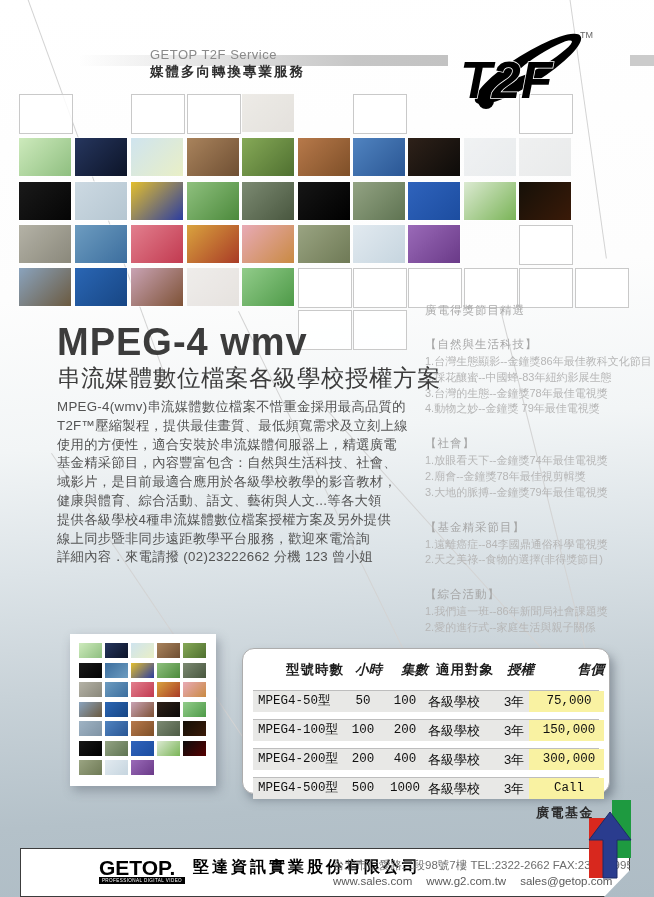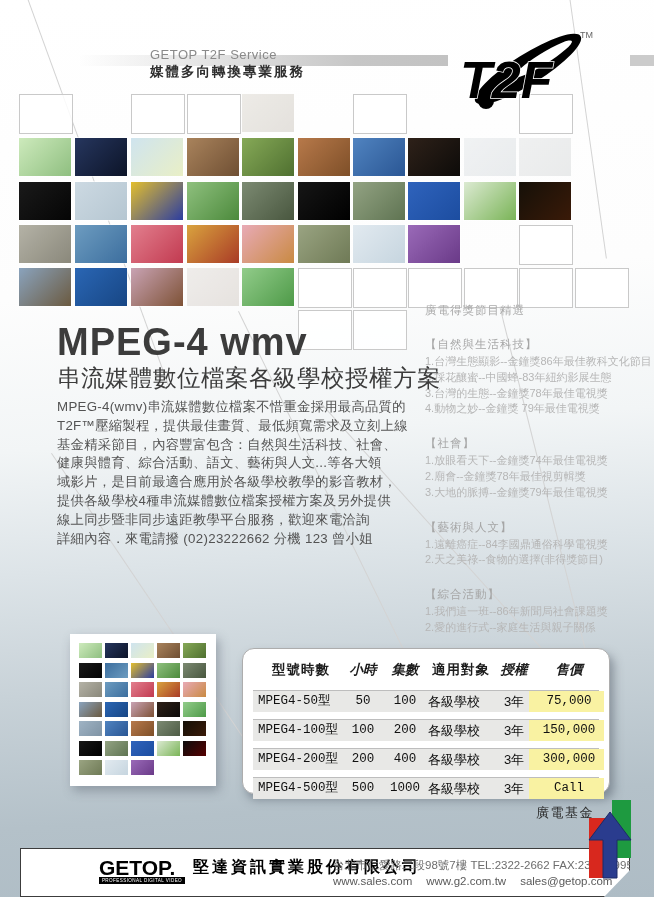--- a/index.html
+++ b/index.html
@@ -33,31 +33,31 @@
   .aw-item{font-size:11px;color:#b6b6b6;line-height:15.8px;white-space:nowrap;overflow:hidden;}
   
   .mini-card{position:absolute;left:70px;top:634px;width:146px;height:152px;background:#fff;
     box-shadow:3px 5px 10px rgba(90,100,112,.45);z-index:4;}
   .mini-tile{position:absolute;width:23px;height:15px;}
   
   .table-card{position:absolute;left:242px;top:648px;width:366px;height:144px;background:#fff;
     border:1px solid #adadad;border-radius:12px;box-shadow:4px 6px 10px rgba(80,90,102,.5);z-index:4;}
   .tbl-head{position:absolute;left:15px;top:12px;display:grid;grid-template-columns:86px 38px 46px 66px 40px 70px;
     font-size:13.5px;font-weight:bold;color:#1d1d1d;letter-spacing:1px;}
-  .tbl-head div{text-align:center;}
+  .tbl-head div{text-align:right;}
   .tbl-head .num{letter-spacing:0;font-style:italic;}
   .tbl-rows{position:absolute;left:10px;top:34px;width:346px;}
   .tbl-row{position:relative;display:grid;grid-template-columns:86px 38px 46px 66px 40px 70px;
     background:#e8e8e6;border-top:1px solid #bdbdbd;height:21px;line-height:21px;margin-top:7px;padding-left:5px;
     font-size:13px;color:#111;}
   .tbl-row .mono{font-family:"Liberation Mono","DejaVu Sans Mono",monospace;font-size:12.5px;}
   .tbl-row .num{text-align:center;}
   .tbl-row .price{background:#f9f2a2;text-align:center;margin-left:-5px;padding-left:5px;}
   
-  .fund-label{position:absolute;left:536px;top:804px;font-size:13px;font-weight:normal;color:#2a2a2a;
+  .fund-label{position:absolute;left:536px;top:804px;font-size:13px;font-weight:bold;color:#2a2a2a;
     letter-spacing:1.5px;z-index:6;}
   .rgb-logo{position:absolute;left:586px;top:798px;z-index:7;}
   
   .footer-bar{position:absolute;left:20px;top:832px;width:608px;height:47px;background:#fff;
     border:1px solid #3c3c3c;z-index:5;
     clip-path:polygon(0 0,100% 0,100% 45%,calc(100% - 26px) 100%,0 100%);margin-top:16px;}
   .getop-logo{position:absolute;left:78px;top:9px;width:88px;}
   .getop-word{font-size:21px;font-weight:900;color:#000;letter-spacing:0;line-height:19px;font-family:"Liberation Sans",sans-serif;}
   .getop-strip{width:86px;height:7px;background:#000;color:#fff;font-size:4.6px;letter-spacing:.4px;
     text-align:center;line-height:7px;overflow:hidden;}
@@ -146,41 +146,42 @@
     </div>
 
   <div class="title-block">
     <div class="title-en">MPEG-4 wmv</div>
     <div class="title-zh">串流媒體數位檔案各級學校授權方案</div>
   </div>
 
   <div id="body-text">
       <div class="body-line">MPEG-4(wmv)串流媒體數位檔案不惜重金採用最高品質的</div>
       <div class="body-line">T2F™壓縮製程，提供最佳畫質、最低頻寬需求及立刻上線</div>
+      <div class="body-line">使用的方便性，適合安裝於串流媒體伺服器上，精選廣電</div>
       <div class="body-line">基金精采節目，內容豐富包含：自然與生活科技、社會、</div>
+      <div class="body-line">域影片，是目前最適合應用於各級學校教學的影音教材，</div>
       <div class="body-line">健康與體育、綜合活動、語文、藝術與人文...等各大領</div>
-      <div class="body-line">域影片，是目前最適合應用於各級學校教學的影音教材，</div>
       <div class="body-line">提供各級學校4種串流媒體數位檔案授權方案及另外提供</div>
       <div class="body-line">線上同步暨非同步遠距教學平台服務，歡迎來電洽詢</div>
       <div class="body-line">詳細內容．來電請撥 (02)23222662 分機 123 曾小姐</div>
     </div>
 
   <div id="awards">
     <div class="aw-heading">廣電得獎節目精選</div>
     <div id="awards-sections">
         <div class="aw-sec-title">【自然與生活科技】</div>
         <div class="aw-item">1.台灣生態顯影--金鐘獎86年最佳教科文化節目</div>
         <div class="aw-item">6.採花釀蜜--中國蜂-83年紐約影展生態</div>
         <div class="aw-item">3.台灣的生態--金鐘獎78年最佳電視獎</div>
         <div class="aw-item">4.動物之妙--金鐘獎 79年最佳電視獎</div>
         <div class="aw-sec-title">【社會】</div>
         <div class="aw-item">1.放眼看天下--金鐘獎74年最佳電視獎</div>
         <div class="aw-item">2.廟會--金鐘獎78年最佳視剪輯獎</div>
         <div class="aw-item">3.大地的脈搏--金鐘獎79年最佳電視獎</div>
-        <div class="aw-sec-title">【藝術與人文】</div>
+        <div class="aw-sec-title">【基金精采節目】</div>
         <div class="aw-item">1.遠離癌症--84李國鼎通俗科學電視獎</div>
         <div class="aw-item">2.天之美祿--食物的選擇(非得獎節目)</div>
         <div class="aw-sec-title">【綜合活動】</div>
         <div class="aw-item">1.我們這一班--86年新聞局社會課題獎</div>
         <div class="aw-item">2.愛的進行式--家庭生活與親子關係</div>
       </div>
   </div>
 
   <div class="mini-card">
       <div class="mini-tile" style="left: 9px; top: 9px; background: linear-gradient(135deg, rgb(205, 234, 188), rgb(143, 191, 128));"></div>

